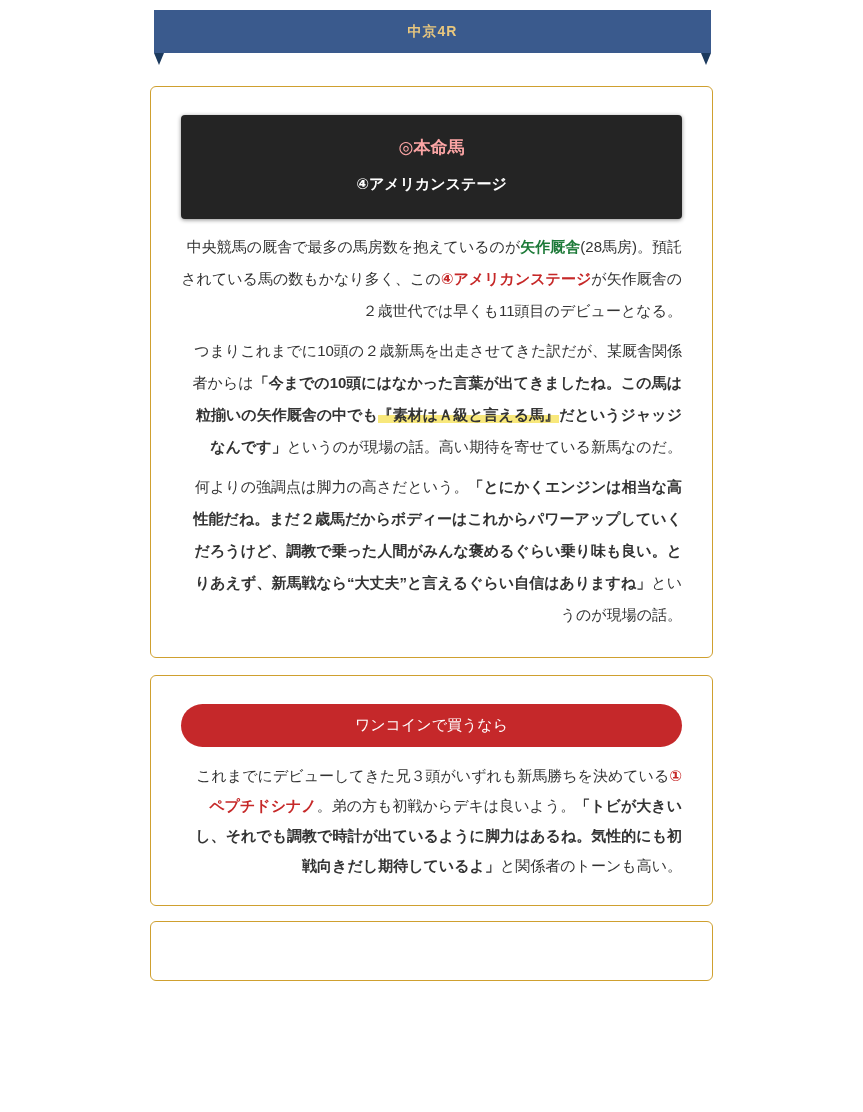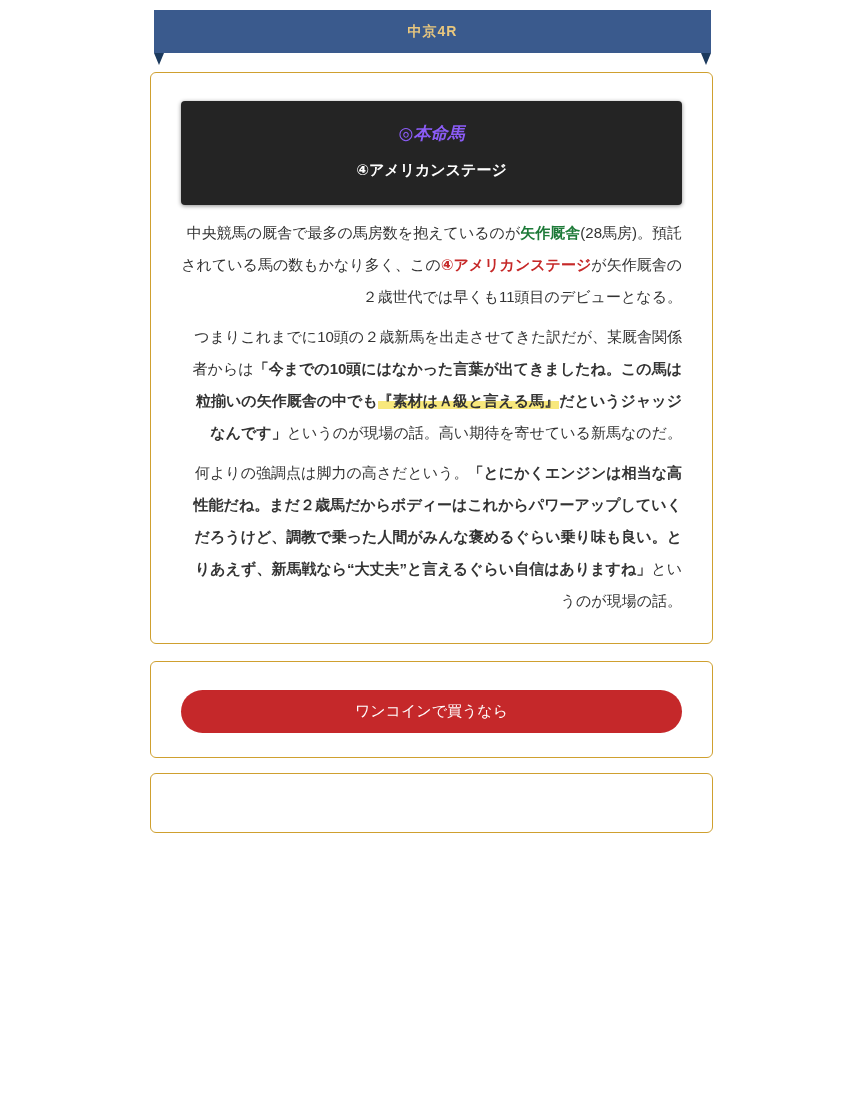--- a/index.html
+++ b/index.html
@@ -18,21 +18,21 @@
   }
   
   .ribbon {
     position: relative;
     width: 557px;
     margin-left: 4px;
     background: #3a5a8d;
     color: #e9c77e;
     text-align: center;
     padding: 6px 0;
-    margin-bottom: 19px;
+    margin-bottom: 33px;
   }
   .ribbon-line {
     font-size: 14px;
     font-weight: 700;
     line-height: 31px;
     letter-spacing: 1px;
   }
   .fold {
     position: absolute;
     top: 100%;
@@ -57,26 +57,25 @@
   
   .black-card {
     background: #242424;
     border-radius: 4px;
     box-shadow: 0 1px 4px rgba(0,0,0,0.45);
     text-align: center;
     padding: 20px 10px;
     margin-bottom: 12px;
   }
   .card-title {
-    color: #8b5cf6;
+    color: #fca5a5;
     font-size: 17px;
     font-weight: 700;
     line-height: 26px;
     margin-bottom: 8px;
-    font-style: italic;
   }
   .card-line {
     color: #ffffff;
     font-size: 15px;
     font-weight: 700;
     line-height: 30px;
   }
   
   .para {
     margin: 8px 0 0 0;
@@ -129,17 +128,18 @@
     </div>
     <p class="para"><span class="seg-normal">中央競馬の厩舎で最多の馬房数を抱えているのが</span><span class="seg-green-bold">矢作厩舎</span><span class="seg-normal">(28馬房)。預託されている馬の数もかなり多く、この</span><span class="seg-red-bold">④アメリカンステージ</span><span class="seg-normal">が矢作厩舎の２歳世代では早くも11頭目のデビューとなる。</span></p>
     <p class="para"><span class="seg-normal">つまりこれまでに10頭の２歳新馬を出走させてきた訳だが、某厩舎関係者からは</span><span class="seg-bold">「今までの10頭にはなかった言葉が出てきましたね。この馬は粒揃いの矢作厩舎の中でも</span><span class="seg-bold-highlight">『素材はＡ級と言える馬』</span><span class="seg-bold">だというジャッジなんです」</span><span class="seg-normal">というのが現場の話。高い期待を寄せている新馬なのだ。</span></p>
     <p class="para"><span class="seg-normal">何よりの強調点は脚力の高さだという。</span><span class="seg-bold">「とにかくエンジンは相当な高性能だね。まだ２歳馬だからボディーはこれからパワーアップしていくだろうけど、調教で乗った人間がみんな褒めるぐらい乗り味も良い。とりあえず、新馬戦なら“大丈夫”と言えるぐらい自信はありますね」</span><span class="seg-normal">というのが現場の話。</span></p>
   </section>
 
   <section class="gold-box box2">
     <div class="red-button">
       <div>ワンコインで買うなら</div>
     </div>
+    <p class="para para-tight"><span class="seg-normal">これまでにデビューしてきた兄３頭がいずれも新馬勝ちを決めている</span><span class="seg-red-bold">①ペプチドシナノ</span><span class="seg-normal">。弟の方も初戦からデキは良いよう。</span><span class="seg-bold">「トビが大きいし、それでも調教で時計が出ているように脚力はあるね。気性的にも初戦向きだし期待しているよ」</span><span class="seg-normal">と関係者のトーンも高い。</span></p>
   </section>
 
   <section class="gold-box box3"></section>
 
 </div>
 
 </body></html>

